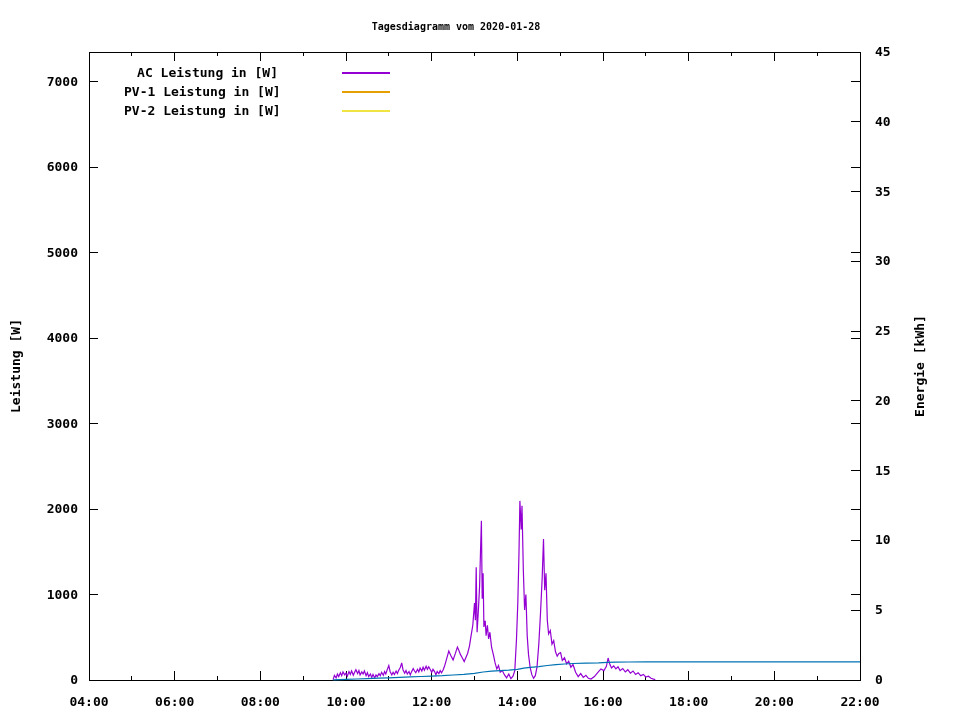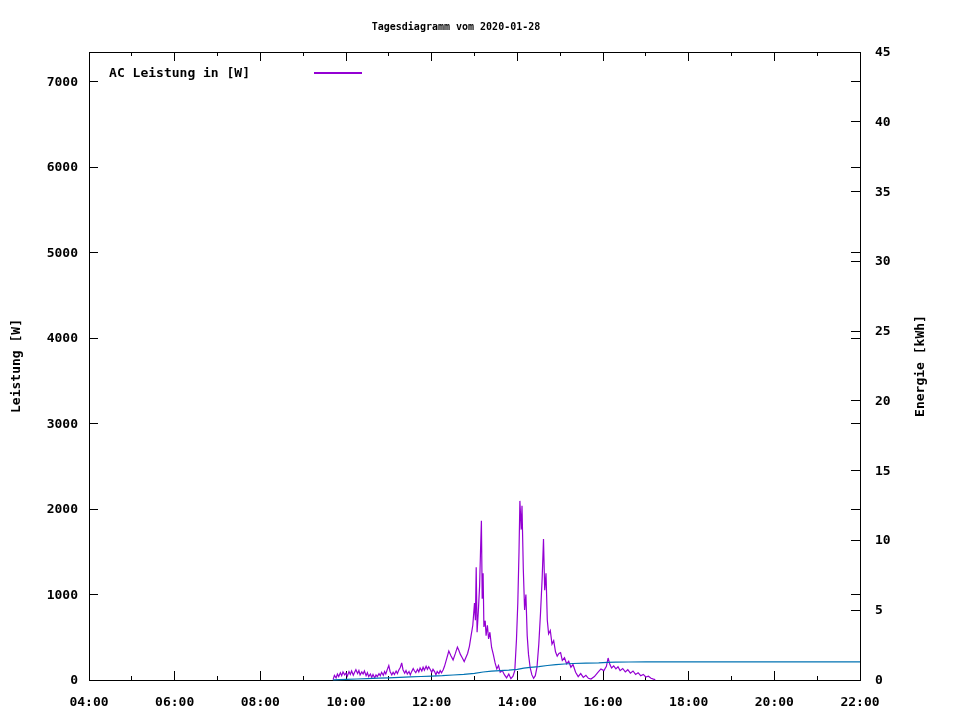--- a/index.html
+++ b/index.html
@@ -6,21 +6,21 @@
   .canvas{position:relative;width:960px;height:720px;background:#ffffff;overflow:hidden;
           font-family:"DejaVu Sans Mono",monospace;font-weight:bold;color:#000;}
   .chart-title{position:absolute;top:21px;left:456px;transform:translateX(-50%);
                font-size:10px;white-space:nowrap;}
   .axis-title{position:absolute;font-size:13px;white-space:nowrap;}
   .axis-title.left{left:15px;top:366px;transform:translate(-50%,-50%) rotate(-90deg);}
   .axis-title.right{left:919px;top:366px;transform:translate(-50%,-50%) rotate(-90deg);}
   svg{position:absolute;left:0;top:0;}
   .tick-label{font-family:"DejaVu Sans Mono",monospace;font-weight:bold;font-size:13px;fill:#000;}
   .legend{position:absolute;left:96px;top:63px;}
-  .legend-row{display:flex;align-items:center;height:19px;}
+  .legend-row{display:flex;align-items:center;height:19px;margin-left:28px;}
   .legend-label{display:inline-block;width:154px;text-align:right;font-size:13px;white-space:nowrap;}
   .legend-sample{display:inline-block;width:48px;height:2px;margin-left:64px;}
 </style>
 </head>
 <body>
 
 <div class="canvas">
   <div class="chart-title">Tagesdiagramm vom 2020-01-28</div>
   <div class="axis-title left">Leistung [W]</div>
   <div class="axis-title right">Energie [kWh]</div>
@@ -119,14 +119,22 @@
       <line x1="860" y1="52" x2="851" y2="52" stroke="#000" stroke-width="1" shape-rendering="crispEdges"></line>
       <text x="875" y="56" text-anchor="start" class="tick-label">45</text>
       <polyline points="333.1,679.6 334.4,675.3 336.1,677.9 337.4,674.0 338.7,676.6 340.4,672.7 341.7,675.7 343.0,671.9 344.7,674.9 346.0,673.2 347.3,676.2 349.0,671.5 350.3,674.4 351.6,671.0 353.3,675.3 354.6,672.3 355.9,669.7 357.6,673.6 358.9,670.6 360.1,674.9 361.8,671.9 363.1,674.0 364.4,671.0 366.1,675.7 367.4,672.7 368.7,676.6 370.4,674.0 371.7,677.4 373.0,674.4 374.7,677.9 376.0,674.9 377.3,676.6 379.0,673.6 380.3,675.7 381.6,672.3 383.3,675.3 384.6,671.5 385.8,674.0 387.5,668.9 388.8,665.5 390.1,671.5 391.8,674.9 393.1,672.3 394.4,674.4 396.1,671.0 397.4,673.6 398.7,670.2 400.4,667.2 401.7,662.9 403.0,669.7 404.7,673.2 406.0,670.6 407.3,674.0 409.0,671.5 410.3,674.9 411.5,671.9 413.2,668.5 414.5,671.0 415.8,672.7 417.5,669.3 418.8,671.9 420.1,668.0 421.8,671.0 423.1,667.2 424.4,670.2 426.1,666.3 427.4,669.3 428.7,666.8 430.4,669.7 431.7,672.3 433.0,669.3 434.7,671.9 435.9,674.9 437.2,671.5 438.9,673.6 440.2,670.6 441.5,672.7 443.2,669.7 444.5,666.3 446.7,658.6 448.8,651.0 450.9,655.7 453.1,659.9 455.2,653.9 457.4,647.1 458.7,650.1 460.4,654.4 462.5,658.2 464.2,661.6 465.9,657.4 467.6,653.5 469.4,646.3 471.1,635.6 472.8,625.3 474.5,603.1 475.4,620.2 476.2,567.2 477.1,632.2 478.4,609.9 479.6,586.0 480.5,551.9 481.4,520.8 482.2,598.8 483.1,573.2 483.9,627.0 485.2,620.7 486.1,635.6 487.4,625.3 488.6,639.0 489.9,632.2 491.6,647.5 493.3,654.4 495.1,662.9 496.8,668.9 498.5,665.5 500.2,672.3 502.3,670.6 504.5,674.9 506.6,677.9 508.8,674.0 510.9,678.7 513.0,676.2 514.8,670.6 516.5,639.0 517.8,603.1 519.0,551.9 519.9,500.9 521.2,529.6 522.0,505.7 523.3,568.9 524.6,609.9 525.9,594.6 527.2,635.6 528.5,654.4 530.2,668.0 531.9,674.9 533.6,678.3 535.3,675.7 537.0,667.2 538.8,644.1 540.5,613.4 542.2,577.5 543.5,539.0 544.7,590.3 546.0,573.2 547.3,620.2 548.6,633.9 550.3,630.5 552.0,644.1 553.7,640.7 555.5,651.8 557.2,656.1 558.9,653.5 560.6,652.7 562.3,660.4 564.5,657.8 566.6,663.8 568.7,661.2 570.9,667.2 573.0,664.6 575.6,672.3 578.2,676.6 580.7,673.6 583.3,677.4 585.9,675.3 588.4,678.3 591.0,679.1 594.4,676.6 597.9,672.3 600.9,668.9 603.9,670.6 606.4,666.3 608.1,658.0 609.9,664.6 611.6,668.0 613.7,665.9 615.9,668.9 618.0,666.8 620.1,670.6 622.7,668.5 625.3,671.9 627.8,669.7 630.4,673.2 633.0,671.0 635.6,674.4 638.1,672.7 640.7,675.7 643.3,674.4 645.8,677.0 648.4,676.2 651.0,678.3 653.5,679.1 655.3,679.6" fill="none" stroke="#9400d3" stroke-width="1.2"></polyline>
       <polyline points="333.1,679.9 346.0,679.4 356.7,679.0 367.4,678.6 378.1,678.2 388.8,677.8 399.5,677.3 410.3,676.9 421.0,676.5 431.7,676.1 442.4,675.7 453.1,675.0 463.8,674.3 474.5,673.3 483.1,672.0 491.6,671.2 500.2,670.6 508.8,670.2 517.3,669.4 523.8,668.1 530.2,667.4 538.8,666.6 547.3,665.5 555.9,664.6 564.5,664.0 573.0,663.5 585.9,663.1 598.7,662.8 607.3,662.4 615.9,662.1 628.7,662.0 645.8,661.9 656.5,661.9 860.0,661.9" fill="none" stroke="#0072b2" stroke-width="1.2"></polyline>
     </svg>
   <div class="legend" id="legend">
       <div class="legend-row">
         <span class="legend-label">AC Leistung in [W]</span>
         <span class="legend-sample" style="background: rgb(148, 0, 211);"></span>
       </div>
+      <div class="legend-row">
+        <span class="legend-label">PV-1 Leistung in [W]</span>
+        <span class="legend-sample" style="background: rgb(230, 159, 0);"></span>
+      </div>
+      <div class="legend-row">
+        <span class="legend-label">PV-2 Leistung in [W]</span>
+        <span class="legend-sample" style="background: rgb(240, 228, 66);"></span>
+      </div>
     </div>
 </div>
 
 </body></html>

